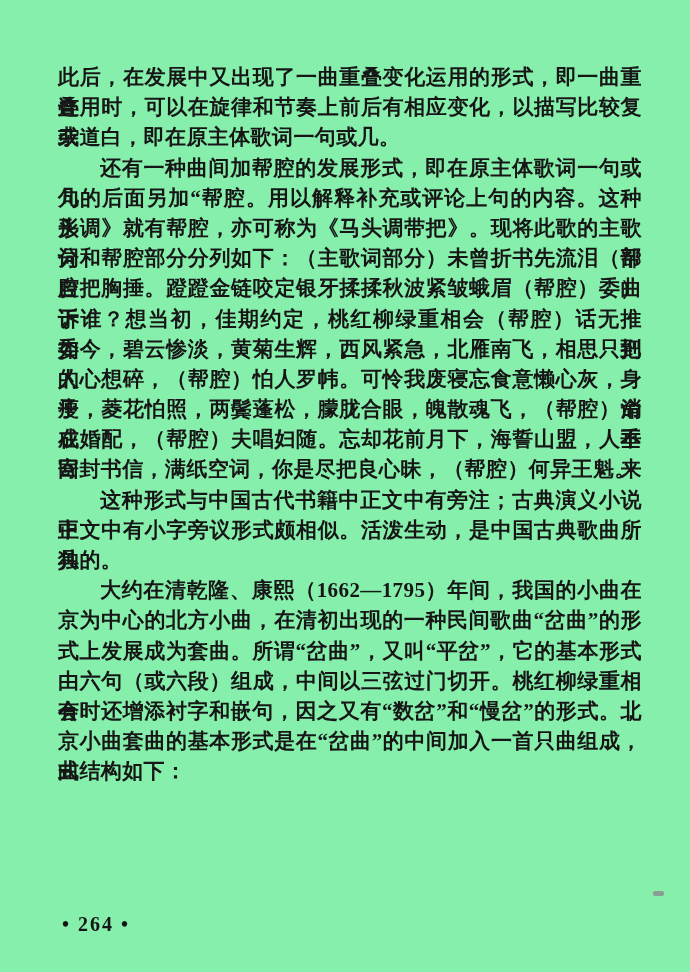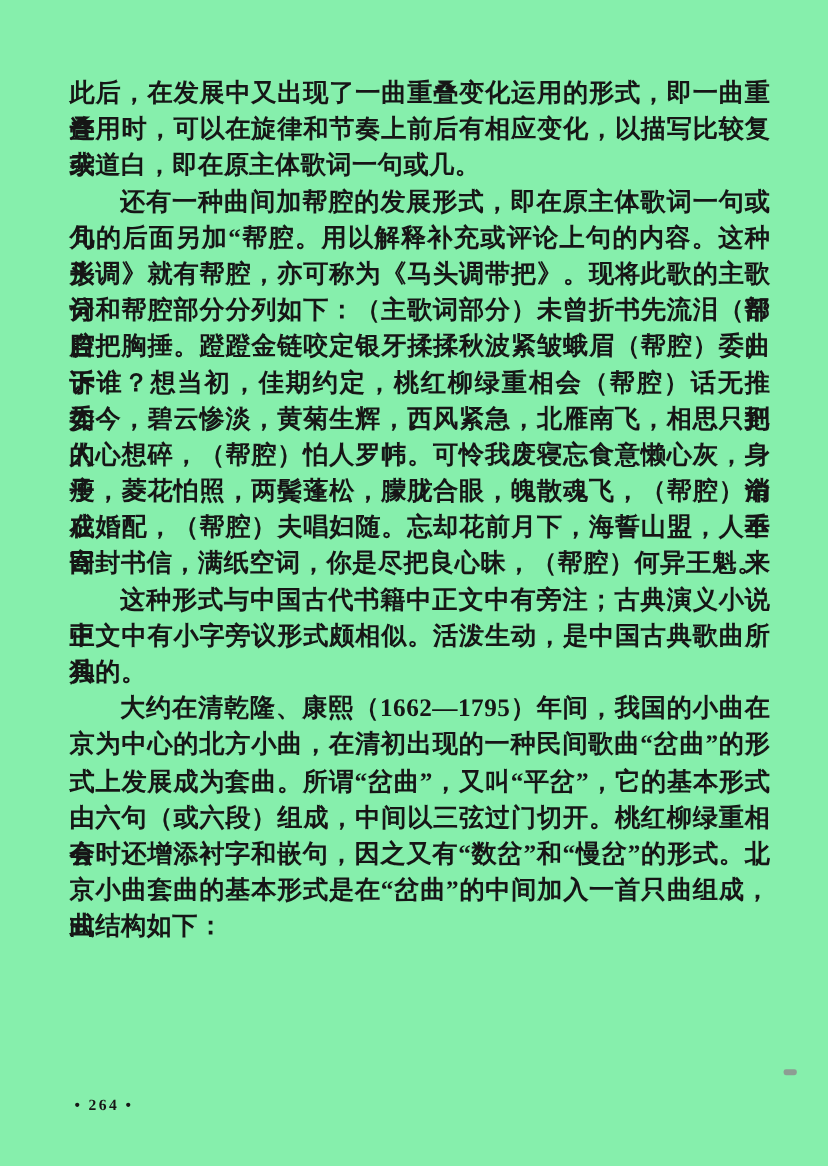--- a/index.html
+++ b/index.html
@@ -43,21 +43,21 @@
     text-align-last: justify;
     text-justify: inter-character;
   }
   .text-line.indent {
     text-indent: 2em;
   }
   .page-number {
     position: absolute;
     left: 62px;
     top: 913px;
-    font-size: 13px;
+    font-size: 20px;
     font-weight: 600;
     letter-spacing: 2px;
     color: #161616;
   }
   .scan-smudge {
     position: absolute;
     left: 653px;
     top: 891px;
     width: 11px;
     height: 5px;

